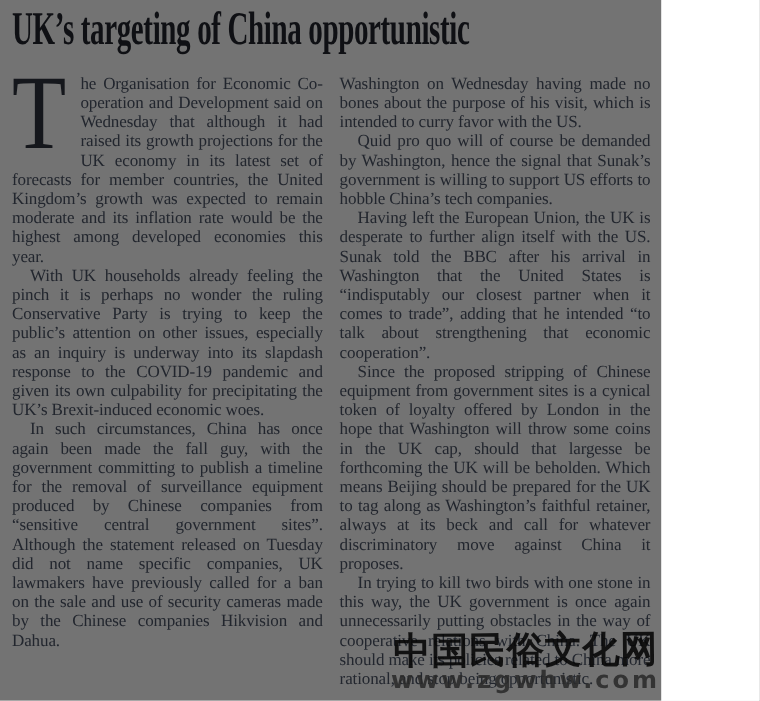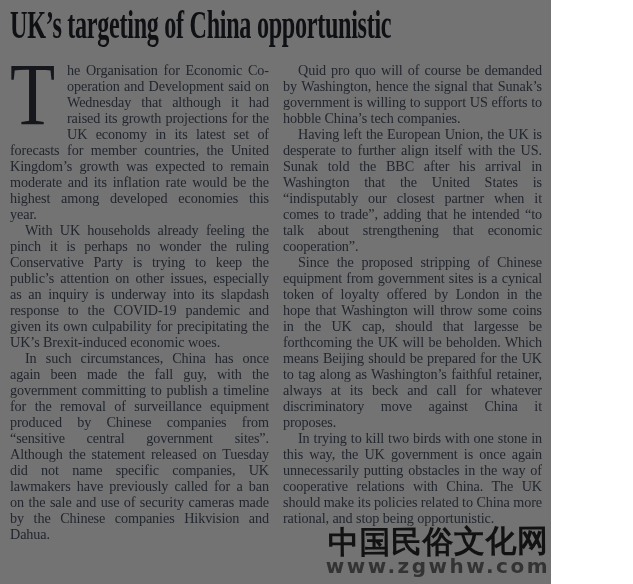--- a/index.html
+++ b/index.html
@@ -98,20 +98,21 @@
 
   <div class="columns">
 
     <div class="col">
       <p class="para first"><span class="dropcap">T</span><span>he Organisation for Economic Co-operation and Development said on Wednesday that although it had raised its growth projections for the UK economy in its latest set of forecasts for member countries, the United Kingdom’s growth was expected to remain moderate and its inflation rate would be the highest among developed economies this year.</span></p>
       <p class="para">With UK households already feeling the pinch it is perhaps no wonder the ruling Conservative Party is trying to keep the public’s attention on other issues, especially as an inquiry is underway into its slapdash response to the COVID-19 pandemic and given its own culpability for precipitating the UK’s Brexit-induced economic woes.</p>
       <p class="para">In such circumstances, China has once again been made the fall guy, with the government committing to publish a timeline for the removal of surveillance equipment produced by Chinese companies from “sensitive central government sites”. Although the statement released on Tuesday did not name specific companies, UK lawmakers have previously called for a ban on the sale and use of security cameras made by the Chinese companies Hikvision and Dahua.</p>
     </div>
 
     <div class="col">
+      <p class="para continuation">Washington on Wednesday having made no bones about the purpose of his visit, which is intended to curry favor with the US.</p>
       <p class="para">Quid pro quo will of course be demanded by Washington, hence the signal that Sunak’s government is willing to support US efforts to hobble China’s tech companies.</p>
       <p class="para">Having left the European Union, the UK is desperate to further align itself with the US. Sunak told the BBC after his arrival in Washington that the United States is “indisputably our closest partner when it comes to trade”, adding that he intended “to talk about strengthening that economic cooperation”.</p>
       <p class="para">Since the proposed stripping of Chinese equipment from government sites is a cynical token of loyalty offered by London in the hope that Washington will throw some coins in the UK cap, should that largesse be forthcoming the UK will be beholden. Which means Beijing should be prepared for the UK to tag along as Washington’s faithful retainer, always at its beck and call for whatever discriminatory move against China it proposes.</p>
       <p class="para">In trying to kill two birds with one stone in this way, the UK government is once again unnecessarily putting obstacles in the way of cooperative relations with China. The UK should make its policies related to China more rational, and stop being opportunistic.</p>
     </div>
 
   </div>
 
   <div class="watermark">
     <div class="wm-name">中国民俗文化网</div>

